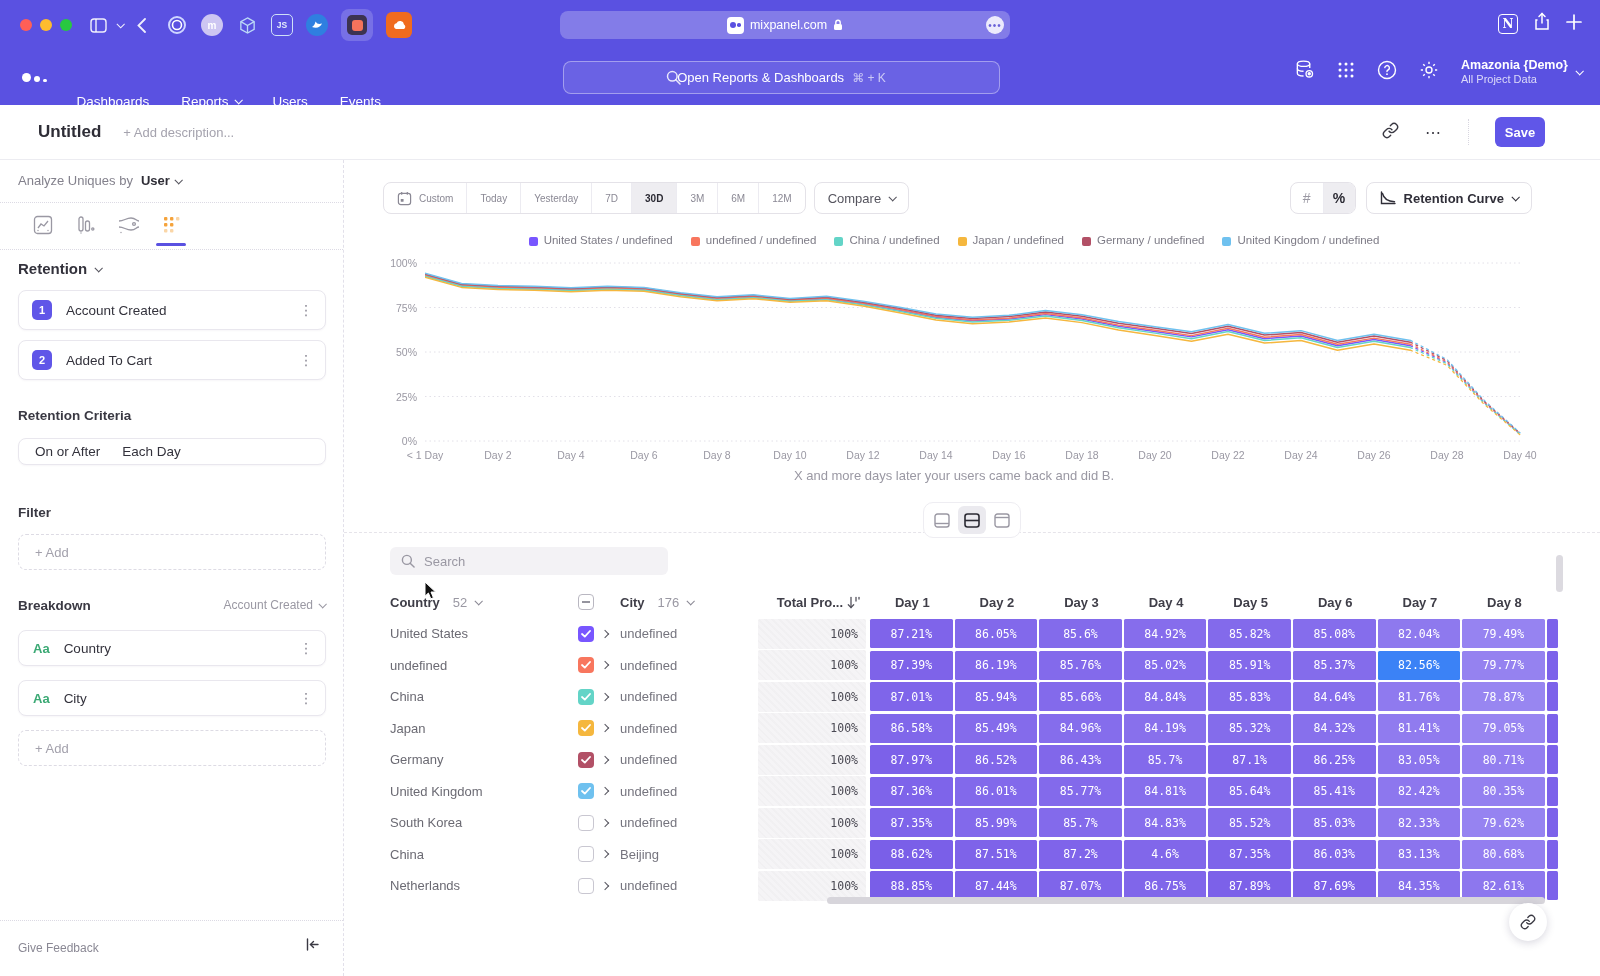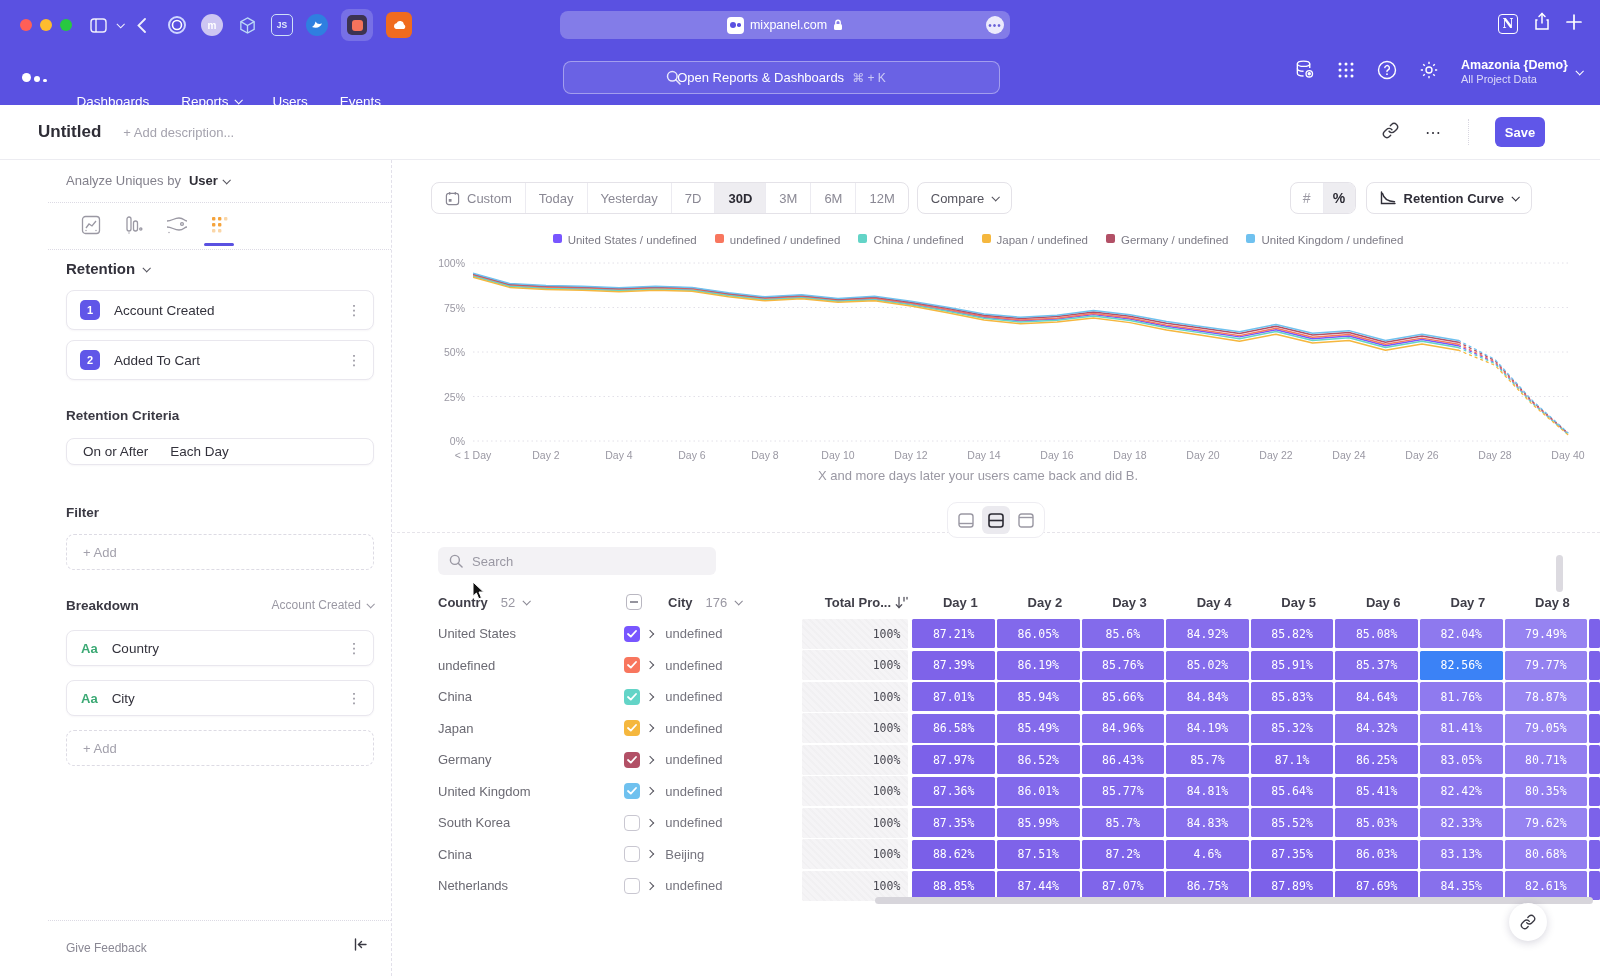--- a/index.html
+++ b/index.html
@@ -49,21 +49,21 @@
   .rhead{position:absolute;top:105px;left:0;right:0;height:55px;background:#fff;border-bottom:1px solid #ececf1;
          display:flex;align-items:center;}
   .rtitle{font-size:17px;font-weight:700;color:#2e2d36;margin-left:38px;}
   .rdesc{font-size:13px;color:#a5a3ae;margin-left:22px;}
   .rhead-right{position:absolute;right:55px;display:flex;align-items:center;gap:26px;color:#3a3943;}
   .save-btn{background:#6056e8;color:#fff;font-size:13px;font-weight:600;border:none;border-radius:6px;
             width:50px;height:30px;display:flex;align-items:center;justify-content:center;}
   .vdots-div{width:0;height:26px;border-left:1px dotted #d8d6e0;}
 
   
-  .content{position:absolute;top:160px;left:0;right:0;bottom:0;display:flex;padding-left:48px;}
+  .content{position:absolute;top:160px;left:0;right:0;bottom:0;display:flex;}
   .sidebar{position:relative;width:344px;border-right:1px dashed #e2e0ea;background:#fff;flex:none;}
   .main{position:relative;flex:1;background:#fff;}
 
   
   .sb-analyze{position:absolute;top:13px;left:18px;display:flex;align-items:center;gap:5px;font-size:13px;color:#83818c;}
   .sb-analyze b{color:#2e2d36;font-weight:700;margin-left:3px;}
   .sb-div{position:absolute;left:0;right:0;border-top:1px dotted #dcdae4;}
   .sb-tabs{position:absolute;top:50px;left:0;width:100%;height:36px;}
   .sb-tab{position:absolute;top:2px;width:32px;height:26px;display:flex;align-items:center;justify-content:center;color:#9a98a3;}
   .sb-underline{position:absolute;top:33px;left:156px;width:30px;height:3px;background:#5a51e1;border-radius:2px;}
@@ -81,34 +81,34 @@
   .add-card span{margin-left:16px;}
   .bd-scope{position:absolute;right:18px;font-size:12px;color:#9a98a3;display:flex;align-items:center;gap:6px;}
   .sb-foot{position:absolute;bottom:0;left:0;right:0;height:56px;border-top:1px dotted #dcdae4;}
   .feedback{position:absolute;left:18px;top:20px;font-size:12px;color:#8a8894;}
   .collapse{position:absolute;right:24px;top:16px;color:#3a3943;}
 
   
   .controls{position:absolute;top:22px;left:39px;right:68px;display:flex;justify-content:space-between;align-items:center;}
   .ctl-left{display:flex;gap:8px;}
   .seg{display:flex;border:1px solid #e4e2e8;border-radius:8px;overflow:hidden;background:#fff;height:32px;}
-  .seg-item{display:flex;align-items:center;gap:7px;padding:0 13px;font-size:13px;color:#8a8894;border-left:1px solid #ecebf1;}
+  .seg-item{display:flex;align-items:center;gap:7px;padding:0 13px;font-size:10px;color:#8a8894;border-left:1px solid #ecebf1;}
   .seg-item:first-child{border-left:none;}
   .seg-item.sel{background:#eeedf1;color:#2b2a33;font-weight:700;}
   .btn{display:flex;align-items:center;gap:8px;border:1px solid #e4e2e8;border-radius:8px;background:#fff;height:32px;
        padding:0 13px;font-size:13px;color:#55545e;}
   .ctl-right{display:flex;gap:10px;align-items:center;}
   .hp{display:flex;border:1px solid #e4e2e8;border-radius:8px;overflow:hidden;height:32px;}
   .hp span{width:32px;display:flex;align-items:center;justify-content:center;font-size:14px;color:#9a98a3;}
   .hp .sel{background:#eeedf1;color:#2b2a33;font-weight:700;}
   .view-btn{font-weight:700;color:#2f2e38;}
 
   
   .legend{position:absolute;top:74px;left:39px;right:75px;display:flex;justify-content:center;gap:18px;}
-  .lg-item{display:flex;align-items:flex-start;gap:6px;font-size:11.5px;color:#7d7b86;}
+  .lg-item{display:flex;align-items:flex-end;gap:6px;font-size:11.5px;color:#7d7b86;}
   .lg-item i{width:9px;height:9px;border-radius:2px;display:block;}
   .chart{position:absolute;top:101px;left:39px;right:75px;height:215px;}
   .ylab{position:absolute;width:34px;text-align:right;font-size:10.5px;color:#9a98a3;}
   .xlab{position:absolute;top:188px;transform:translateX(-50%);font-size:10.5px;color:#9a98a3;white-space:nowrap;}
   .caption{position:absolute;top:308px;left:39px;right:75px;text-align:center;font-size:13px;color:#9a98a3;}
 
   .split-divider{position:absolute;top:372px;left:0;right:0;border-top:1px dashed #e6e4ea;}
   .split-toggle{position:absolute;top:342px;left:50%;transform:translateX(-50%);display:flex;gap:2px;
                 background:#fff;border:1px solid #eeedf2;border-radius:10px;padding:3px 4px;}
   .split-btn{width:28px;height:28px;border-radius:6px;display:flex;align-items:center;justify-content:center;color:#9a98a3;}

